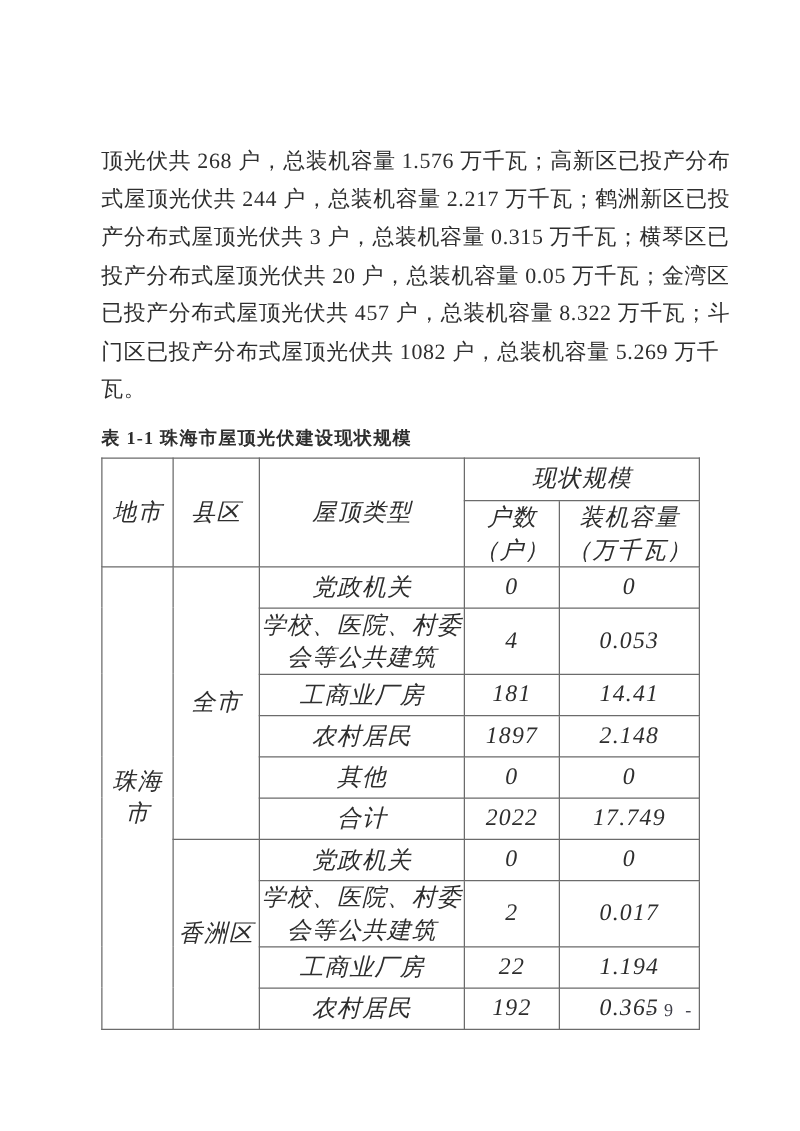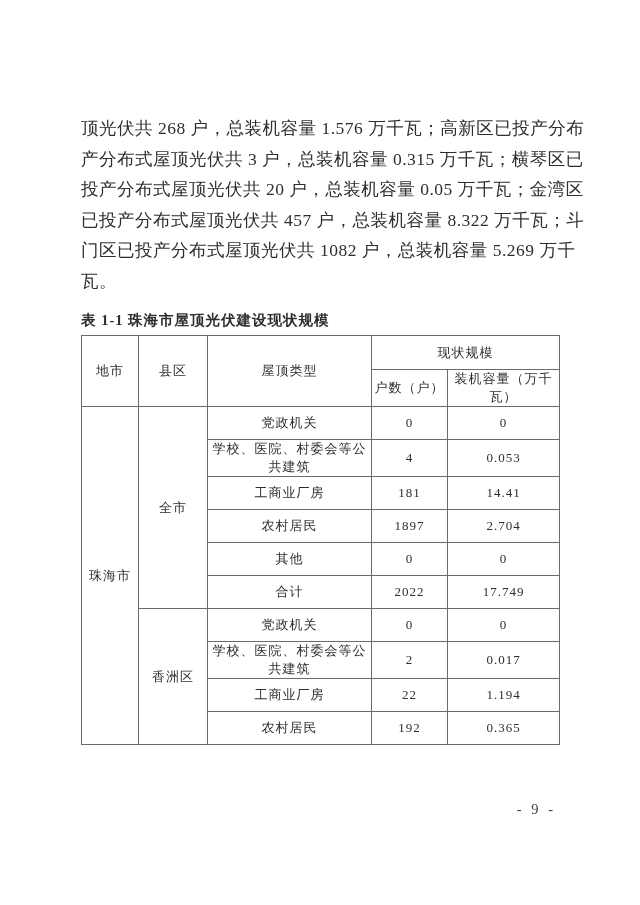--- a/index.html
+++ b/index.html
@@ -50,24 +50,25 @@
     margin-top: 5px;
     width: 478px;
     border-collapse: collapse;
     table-layout: fixed;
   }
   table.pv th, table.pv td {
     border: 1px solid #6b6b6b;
     text-align: center;
     vertical-align: middle;
     font-weight: normal;
-    font-size: 13px;
+    font-size: 19px;
     letter-spacing: 1px;
     padding: 0;
     overflow: hidden;
+    font-style: italic;
   }
   tr.hdr-1 { height: 34px; }
   tr.hdr-2 { height: 32px; }
   tr.body-row { height: 33px; }
   td.long {
     font-size: 11.5px;
     letter-spacing: 0;
   }
   .page-num {
     position: absolute;
@@ -78,20 +79,21 @@
     color: #3d3d47;
   }
 </style>
 </head>
 <body>
 
 <div class="content">
 
   <div class="para">
     <div class="para-line">顶光伏共 268 户，总装机容量 1.576 万千瓦；高新区已投产分布</div>
+    <div class="para-line">式屋顶光伏共 244 户，总装机容量 2.217 万千瓦；鹤洲新区已投</div>
     <div class="para-line">产分布式屋顶光伏共 3 户，总装机容量 0.315 万千瓦；横琴区已</div>
     <div class="para-line">投产分布式屋顶光伏共 20 户，总装机容量 0.05 万千瓦；金湾区</div>
     <div class="para-line">已投产分布式屋顶光伏共 457 户，总装机容量 8.322 万千瓦；斗</div>
     <div class="para-line">门区已投产分布式屋顶光伏共 1082 户，总装机容量 5.269 万千</div>
     <div class="para-line last">瓦。</div>
   </div>
 
   <div class="table-title">表 1-1  珠海市屋顶光伏建设现状规模</div>
 
   <table class="pv">
@@ -128,21 +130,21 @@
         <td>0.053</td>
       </tr>
       <tr class="body-row">
         <td>工商业厂房</td>
         <td>181</td>
         <td>14.41</td>
       </tr>
       <tr class="body-row">
         <td>农村居民</td>
         <td>1897</td>
-        <td>2.704</td>
+        <td>2.148</td>
       </tr>
       <tr class="body-row">
         <td>其他</td>
         <td>0</td>
         <td>0</td>
       </tr>
       <tr class="body-row">
         <td>合计</td>
         <td>2022</td>
         <td>17.749</td>

